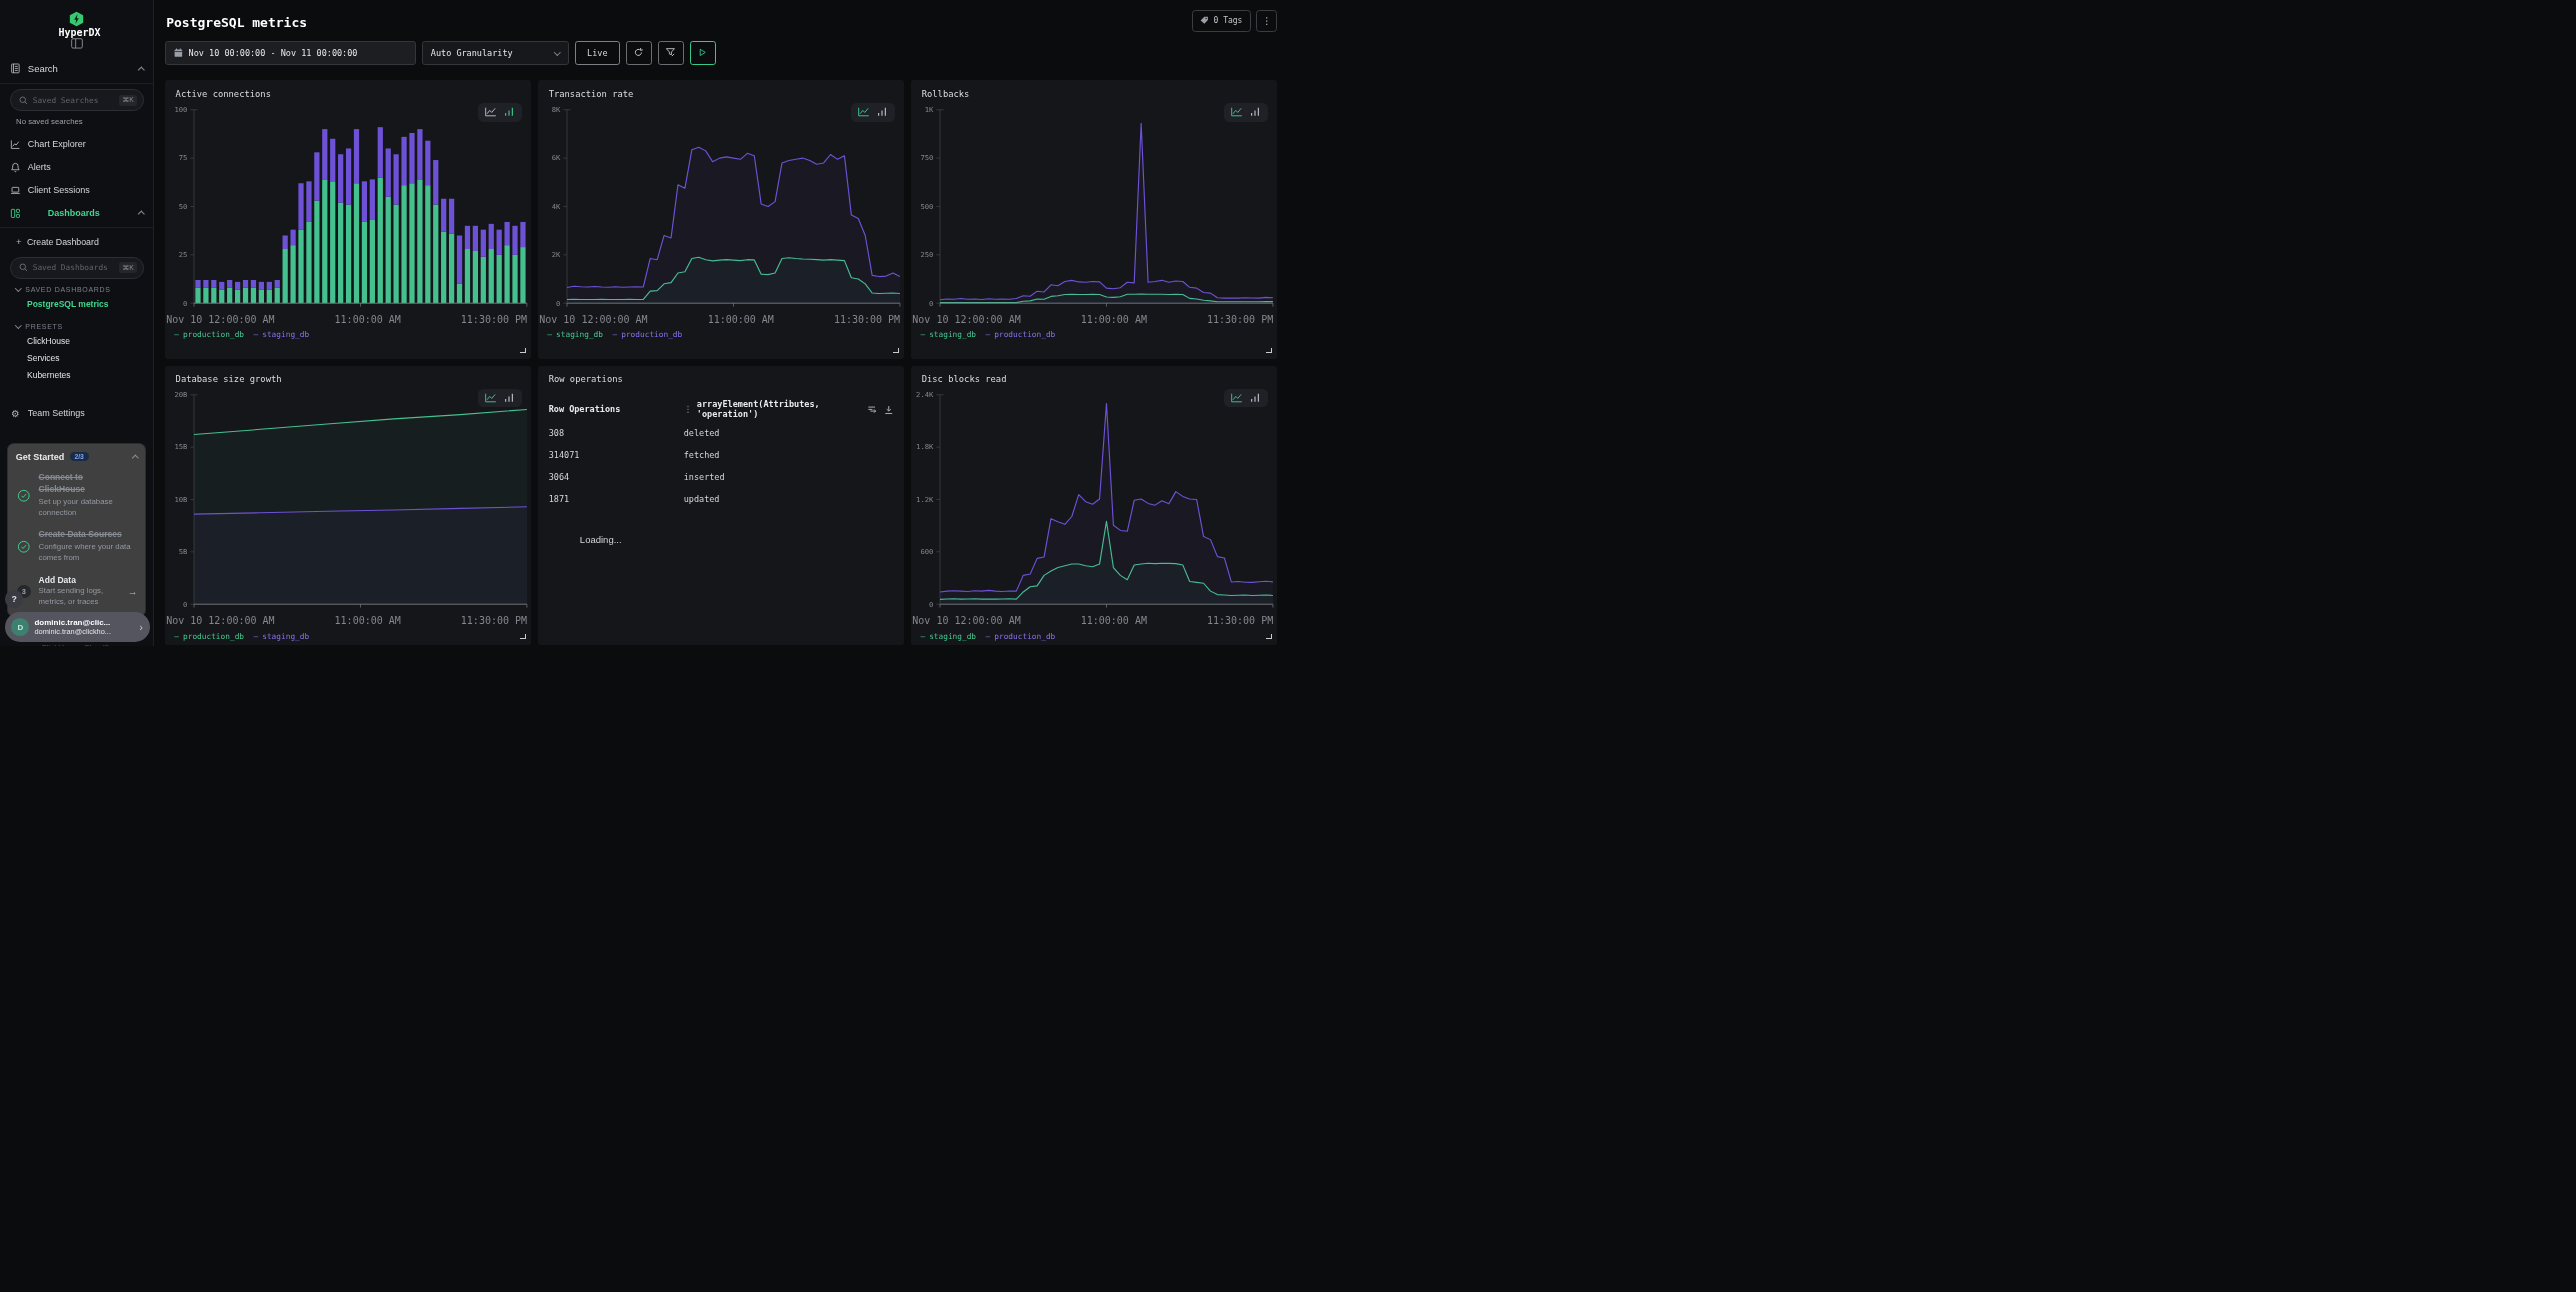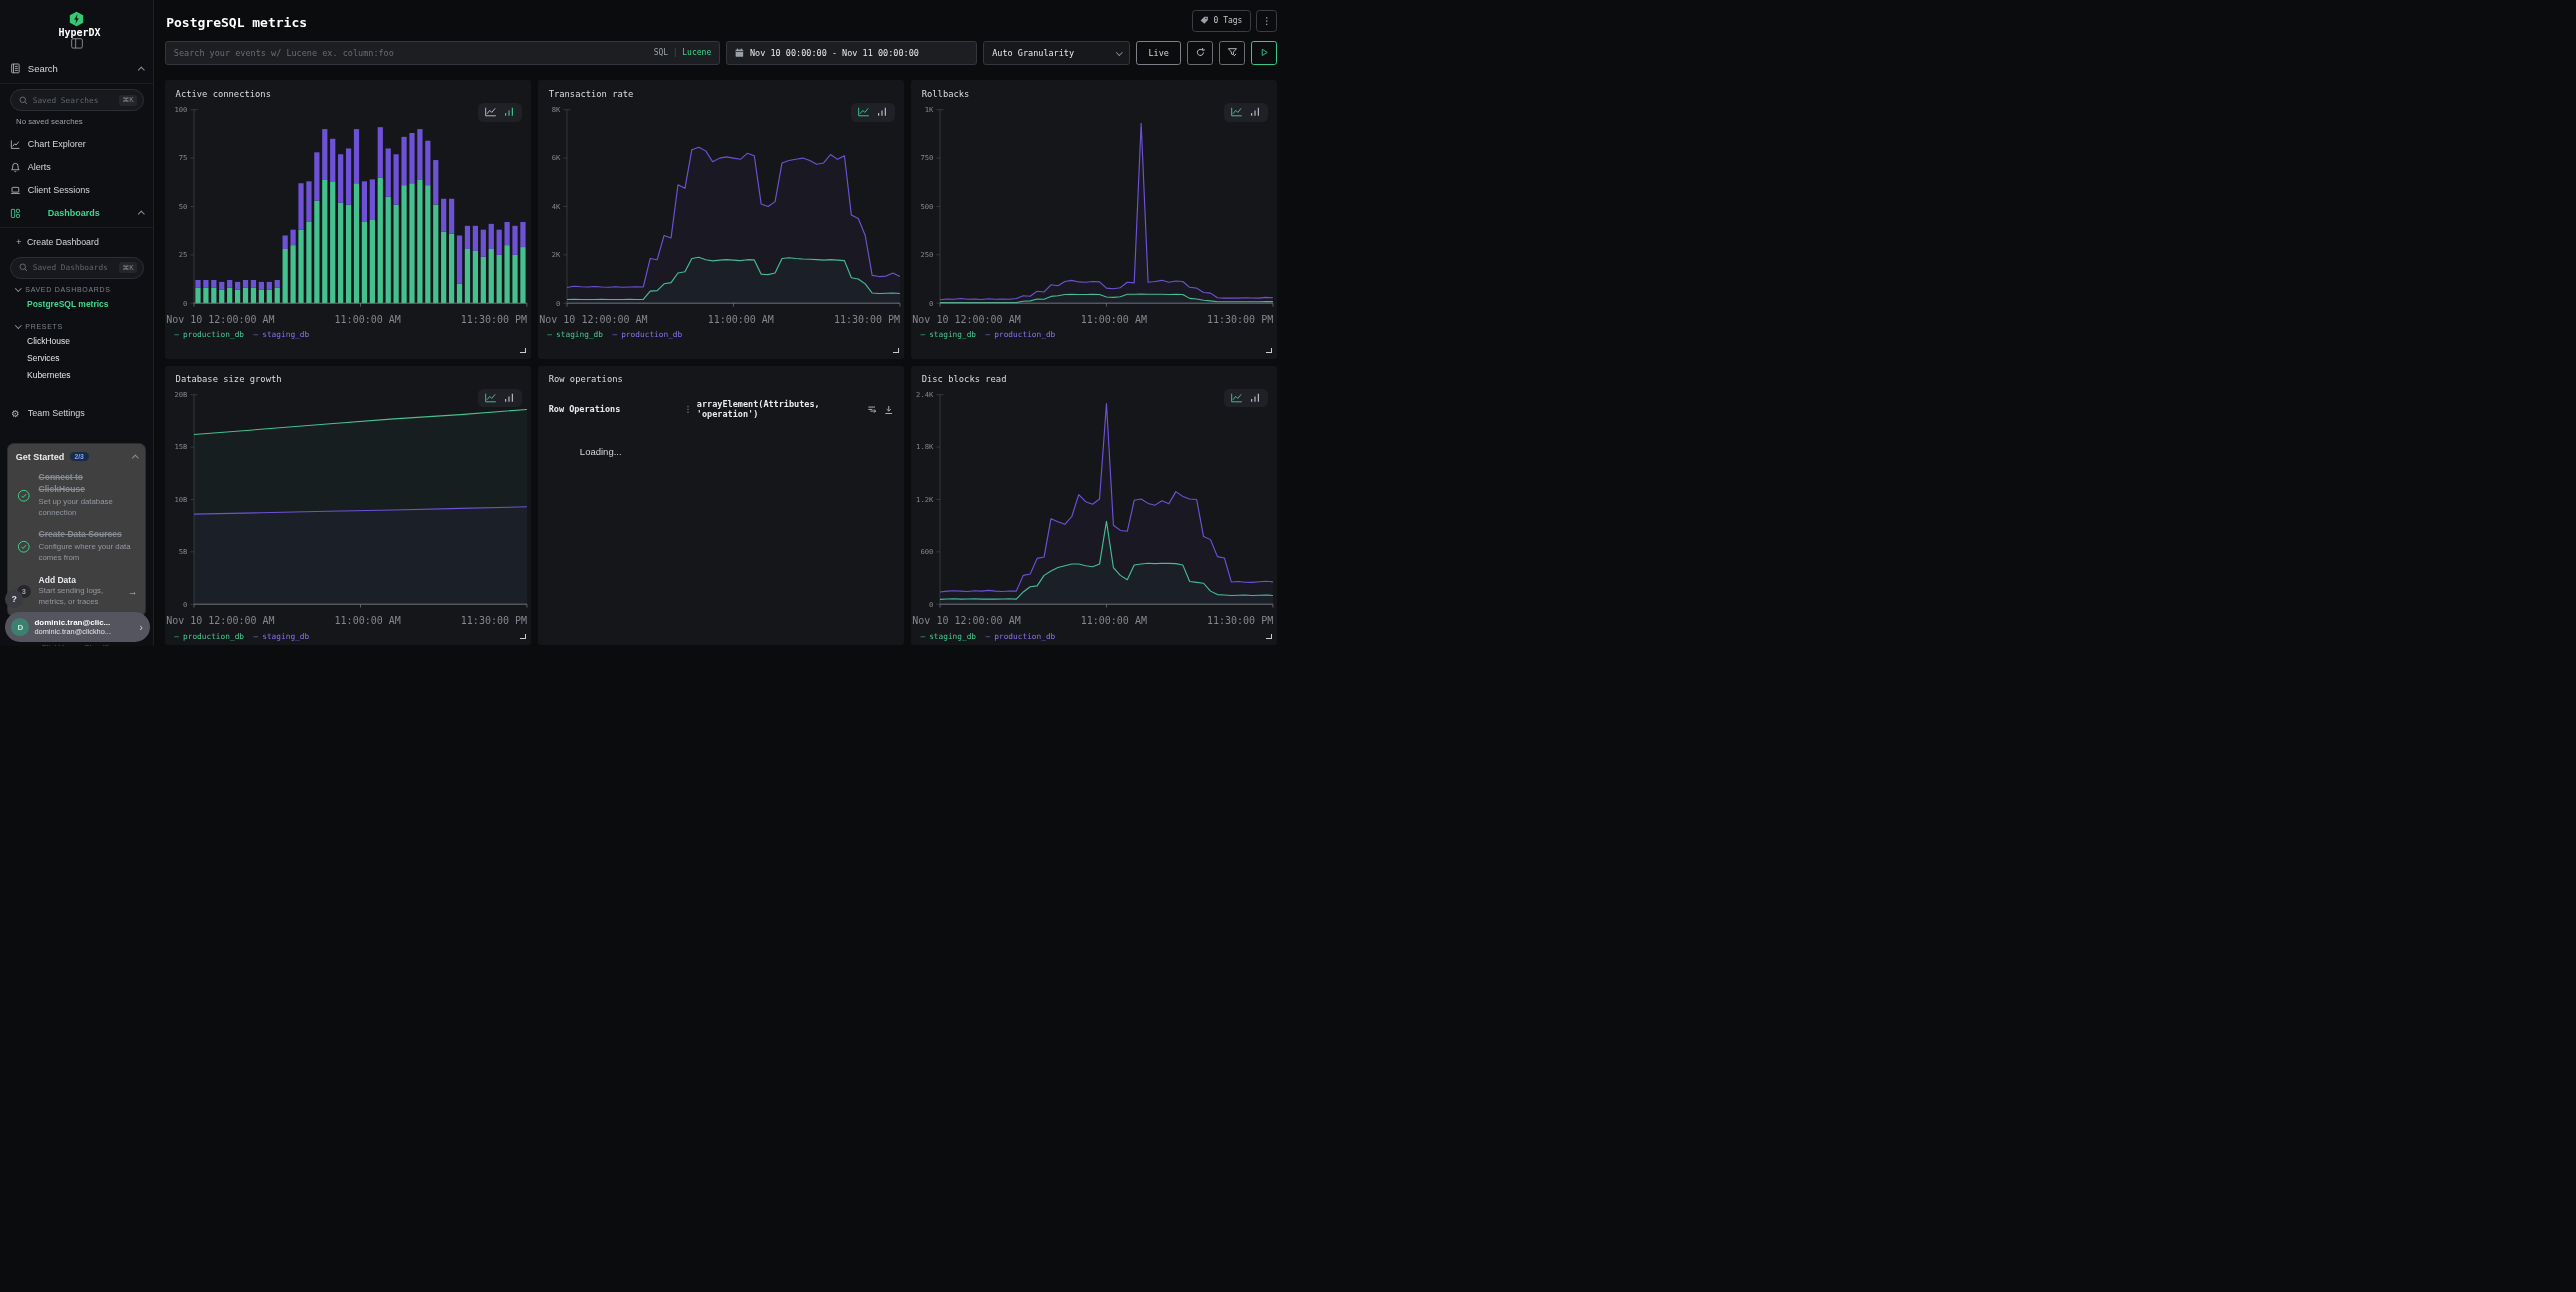--- a/index.html
+++ b/index.html
@@ -297,26 +297,20 @@
           <circle cx="9.6" cy="4" r="1.2" fill="#1c1e22"></circle>
       </svg>
       <span>0 Tags</span>
     </div>
     <div class="dots-btn">⋮</div>
   </div>
 
   <div class="page-title">PostgreSQL metrics</div>
 
   <div class="controls">
-    <div class="search-box">
-      <span class="ph">Search your events w/ Lucene ex. column:foo</span>
-      <span class="lang sql">SQL</span>
-      <span class="lang sep">|</span>
-      <span class="lang lucene">Lucene</span>
-    </div>
     <div class="date-box">
       <svg width="8.8" height="9.5" viewBox="0 0 14 15">
         <rect x="1" y="2.5" width="12" height="11.5" rx="1.5" fill="#9ba0a8"></rect>
         <line x1="4" y1="0.8" x2="4" y2="4" stroke="#9ba0a8" stroke-width="1.6"></line>
         <line x1="10" y1="0.8" x2="10" y2="4" stroke="#9ba0a8" stroke-width="1.6"></line>
         <line x1="1" y1="5.6" x2="13" y2="5.6" stroke="#1c1e22" stroke-width="1.2"></line>
       </svg>
       <span>Nov 10 00:00:00 - Nov 11 00:00:00</span>
     </div>
     <div class="gran-box">
@@ -669,20 +663,38 @@
                   <line x1="13" y1="9" x2="5" y2="9"></line>
               </svg>
               <svg width="9.5" height="9.5" viewBox="0 0 14 14" fill="none" stroke="currentColor" stroke-width="1.3">
                 <line x1="7" y1="1.5" x2="7" y2="8.5"></line>
                   <polyline points="4,6 7,9 10,6"></polyline>
                   <line x1="2" y1="12.5" x2="12" y2="12.5"></line>
               </svg>
             </span>
           </span>
         </div>
+        <div id="rt-body">
+            <div class="rt-row">
+              <span class="rt-c1">308</span>
+              <span>deleted</span>
+            </div>
+            <div class="rt-row">
+              <span class="rt-c1">314071</span>
+              <span>fetched</span>
+            </div>
+            <div class="rt-row">
+              <span class="rt-c1">3064</span>
+              <span>inserted</span>
+            </div>
+            <div class="rt-row">
+              <span class="rt-c1">1871</span>
+              <span>updated</span>
+            </div>
+          </div>
       </div>
       <div class="loading">Loading...</div>
     </div>
 
     <div class="panel">
       <div class="panel-title">Disc blocks read</div>
       <div class="toggle">
         <span class="tico" style="color: rgb(63, 214, 144);">
           <svg width="11.5" height="9.5" viewBox="0 0 17 14" fill="none" stroke="currentColor" stroke-width="1.3">
             <polyline points="1,1 1,13 16,13"></polyline>

